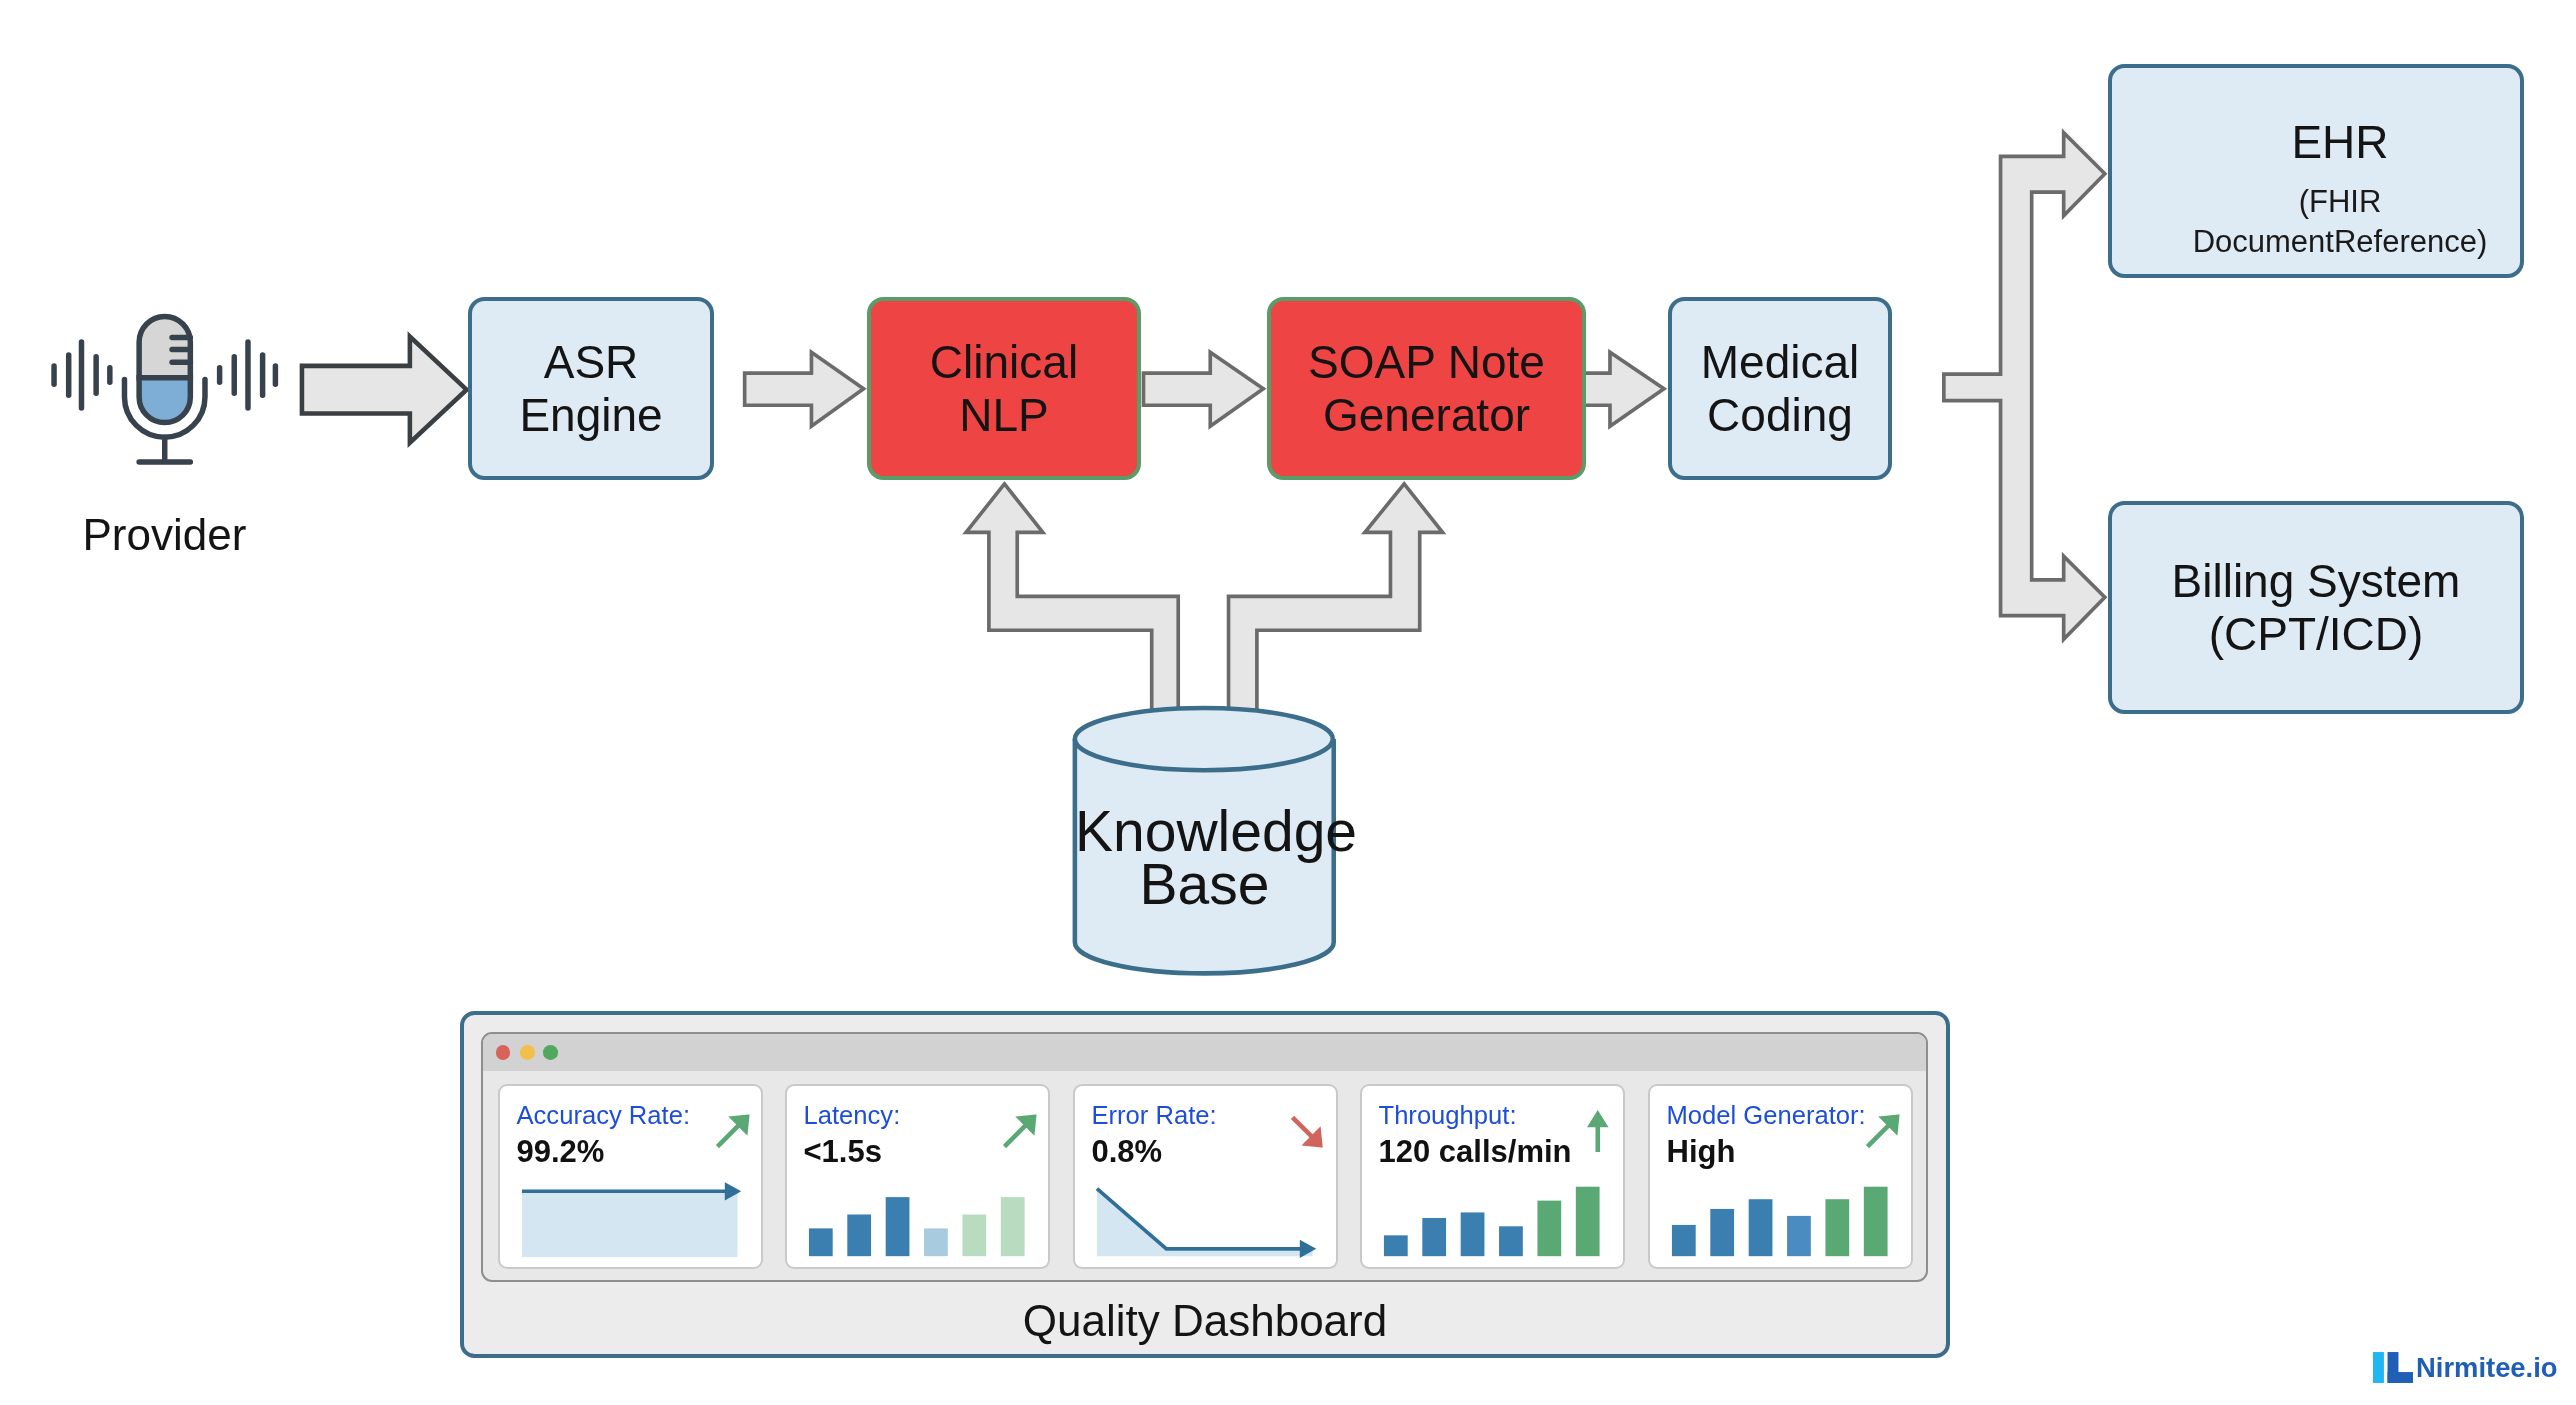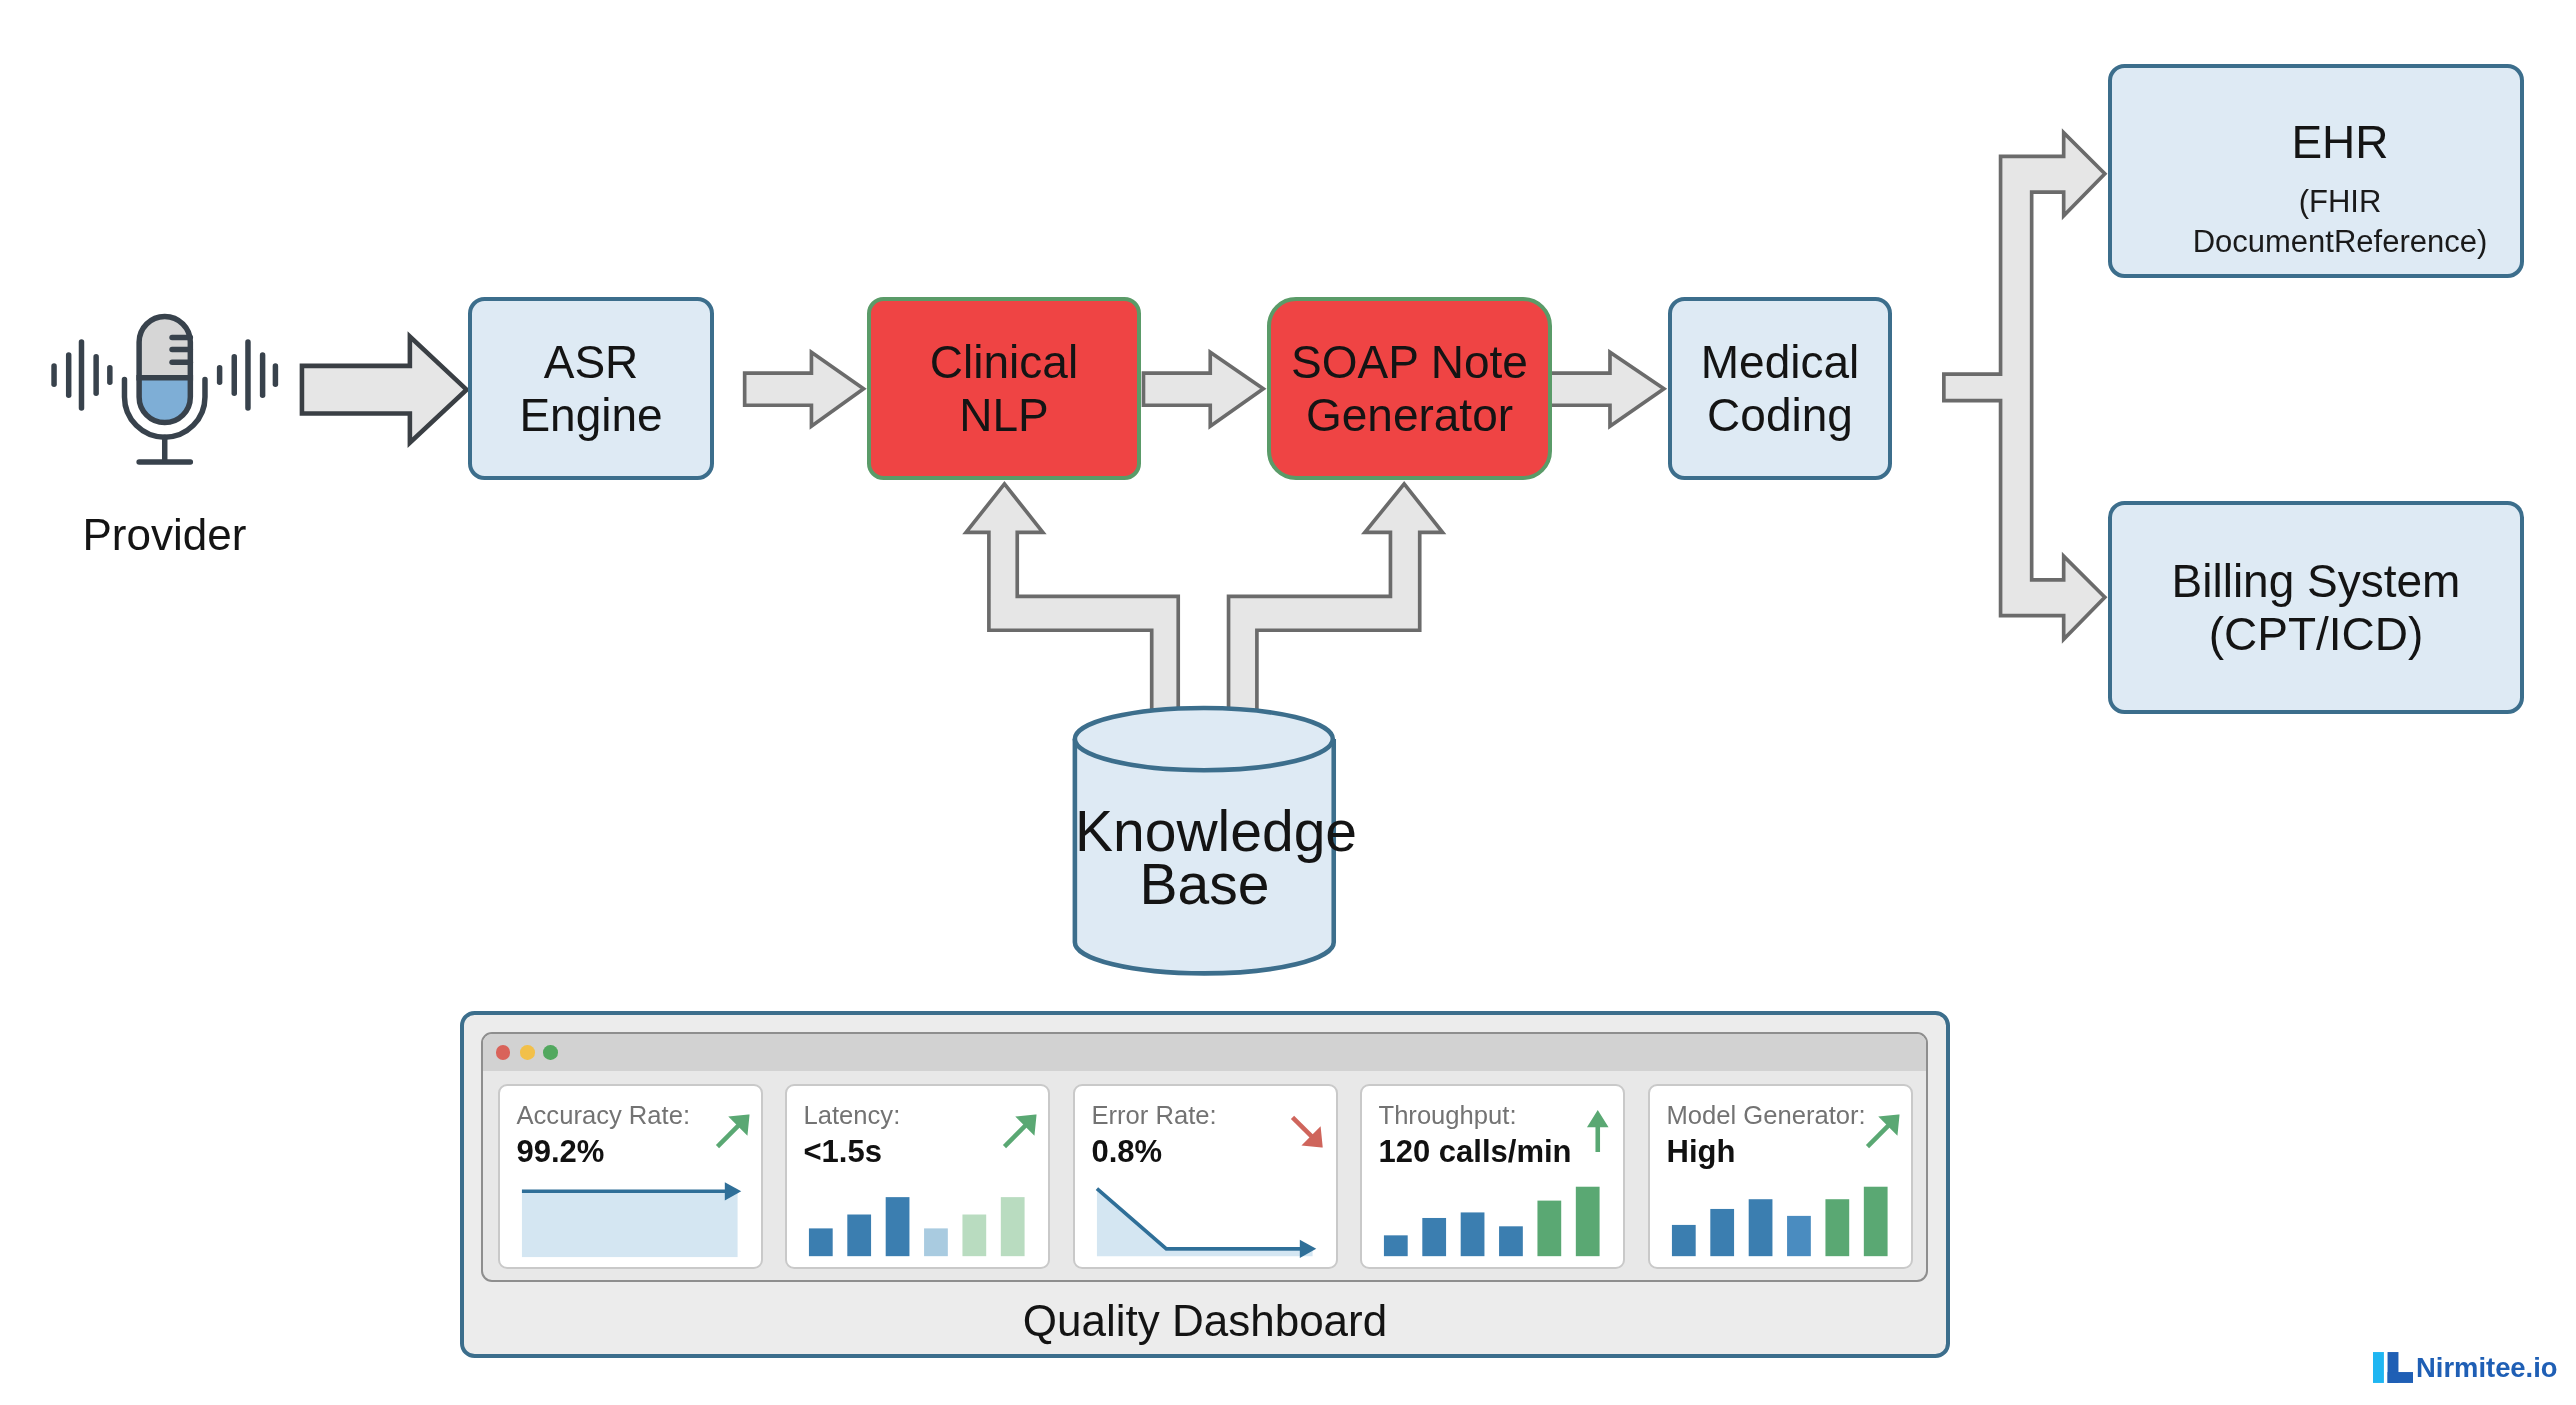--- a/index.html
+++ b/index.html
@@ -20,21 +20,21 @@
                 background:#ececec; }
   .dash-window { position:absolute; left:481px; top:1032px; width:1447px; height:250px;
                  box-sizing:border-box; border:2.7px solid #8e8e8e; border-radius:11px;
                  background:#e8e8e8; overflow:hidden; }
   .dash-titlebar { position:absolute; left:0; top:0; right:0; height:37px; background:#d2d2d2; }
   .dot { position:absolute; top:11px; width:14.6px; height:14.6px; border-radius:50%; }
   .dash-title { position:absolute; left:460px; width:1490px; top:1294px; text-align:center;
                 font-size:44px; line-height:53px; color:#141414; }
   .card { position:absolute; top:1084px; height:185px; width:265px; box-sizing:border-box;
           background:#ffffff; border:2.7px solid #c9c9c9; border-radius:9.1px; }
-  .card .ctitle { position:absolute; left:16.5px; top:14.6px; font-size:25.6px; color:#737373; white-space:nowrap; }
+  .card .ctitle { position:absolute; left:16.5px; top:14.6px; font-size:25.6px; color:#1d4ed8; white-space:nowrap; }
   .card .cvalue { position:absolute; left:16.5px; top:48px; font-size:31px; font-weight:bold; color:#111; white-space:nowrap; }
   .card svg { position:absolute; left:0; top:0; }
   .logo { position:absolute; left:2373px; top:1352px; display:flex; gap:3px; }
   .logo-text { font-size:27.4px; color:#1f5fb5; font-weight:bold; }
 </style>
 </head>
 <body>
 
 <svg class="canvas" width="2576" height="1405" viewBox="0 0 2816 1536">
 
@@ -94,21 +94,21 @@
 </div>
 
 <div class="box blue" style="left:468px; top:297px; width:246px; height:183px;">
   <div>ASR</div>
   <div>Engine</div>
 </div>
 <div class="box green" style="left:867px; top:297px; width:274px; height:183px;">
   <div>Clinical</div>
   <div>NLP</div>
 </div>
-<div class="box green" style="left:1267px; top:297px; width:285px; height:183px;border-radius:29px;">
+<div class="box green" style="left:1267px; top:297px; width:319px; height:183px;">
   <div>SOAP Note</div>
   <div>Generator</div>
 </div>
 <div class="box blue" style="left:1668px; top:297px; width:224px; height:183px;">
   <div>Medical</div>
   <div>Coding</div>
 </div>
 <div class="box blue" style="left:2108px; top:64px; width:416px; height:214px; justify-content:flex-start; padding-top:48px;padding-left:48px;">
   <div>EHR</div>
   <div class="sub">(FHIR DocumentReference)</div>

